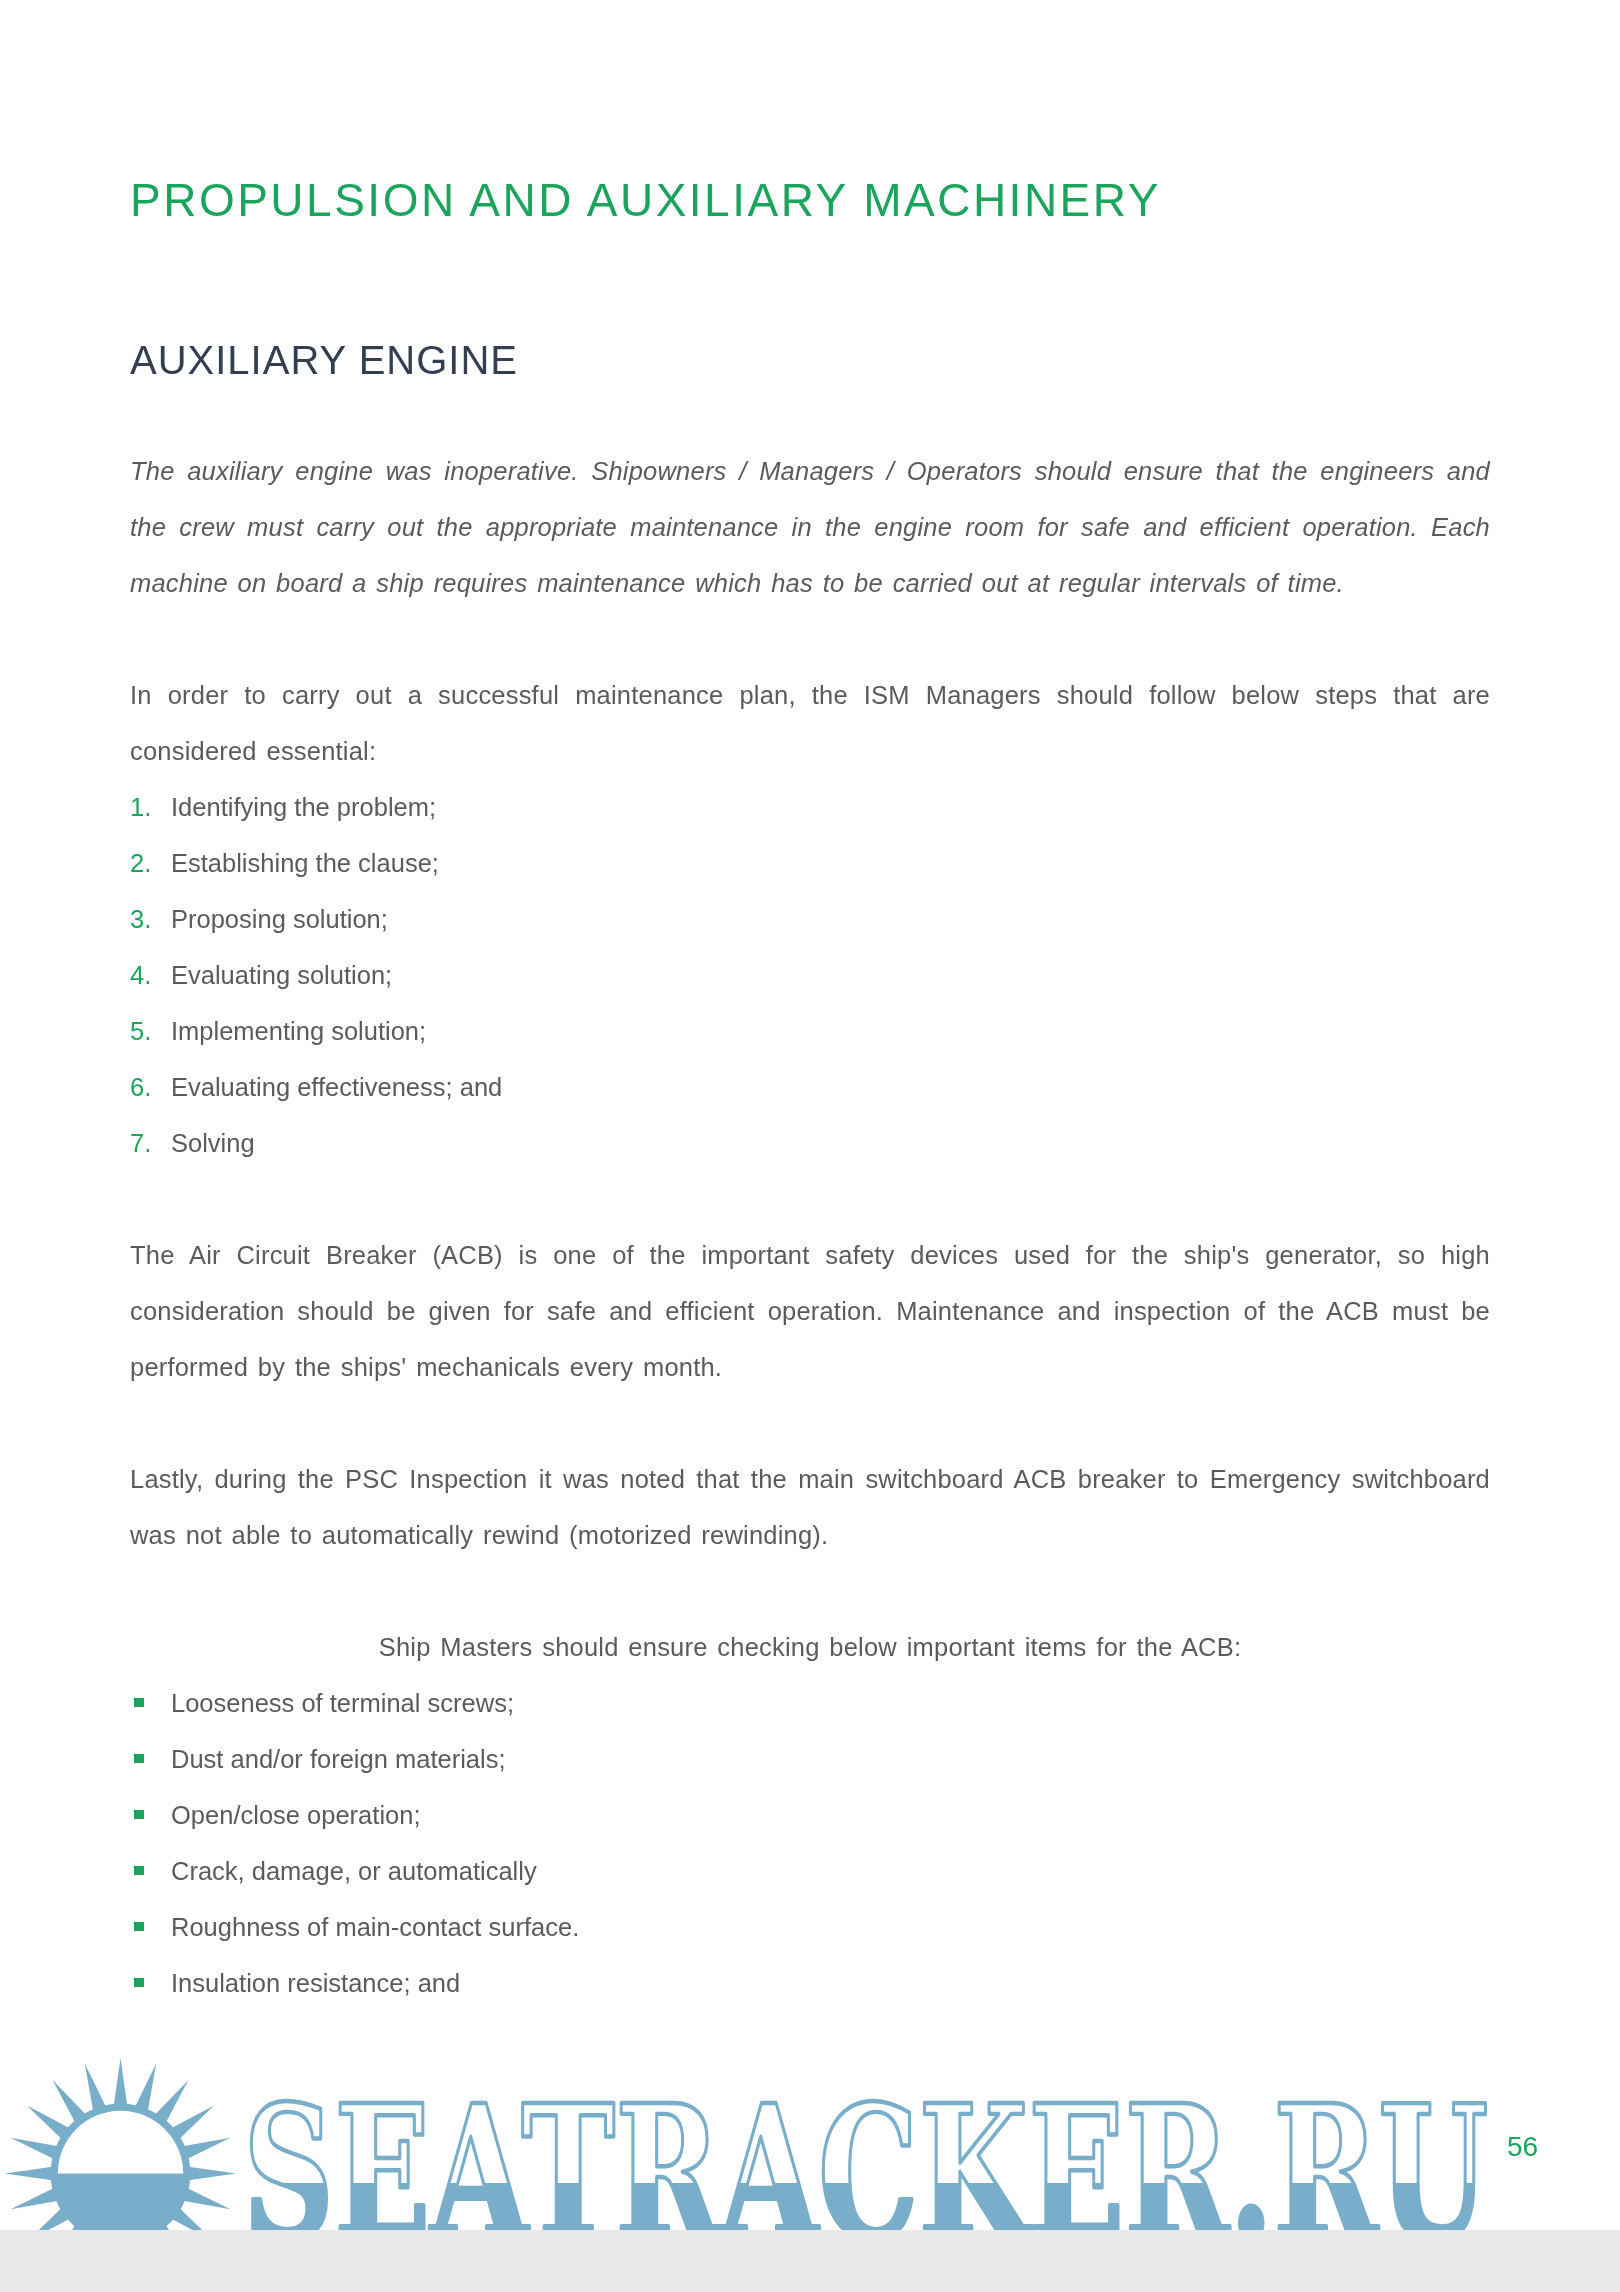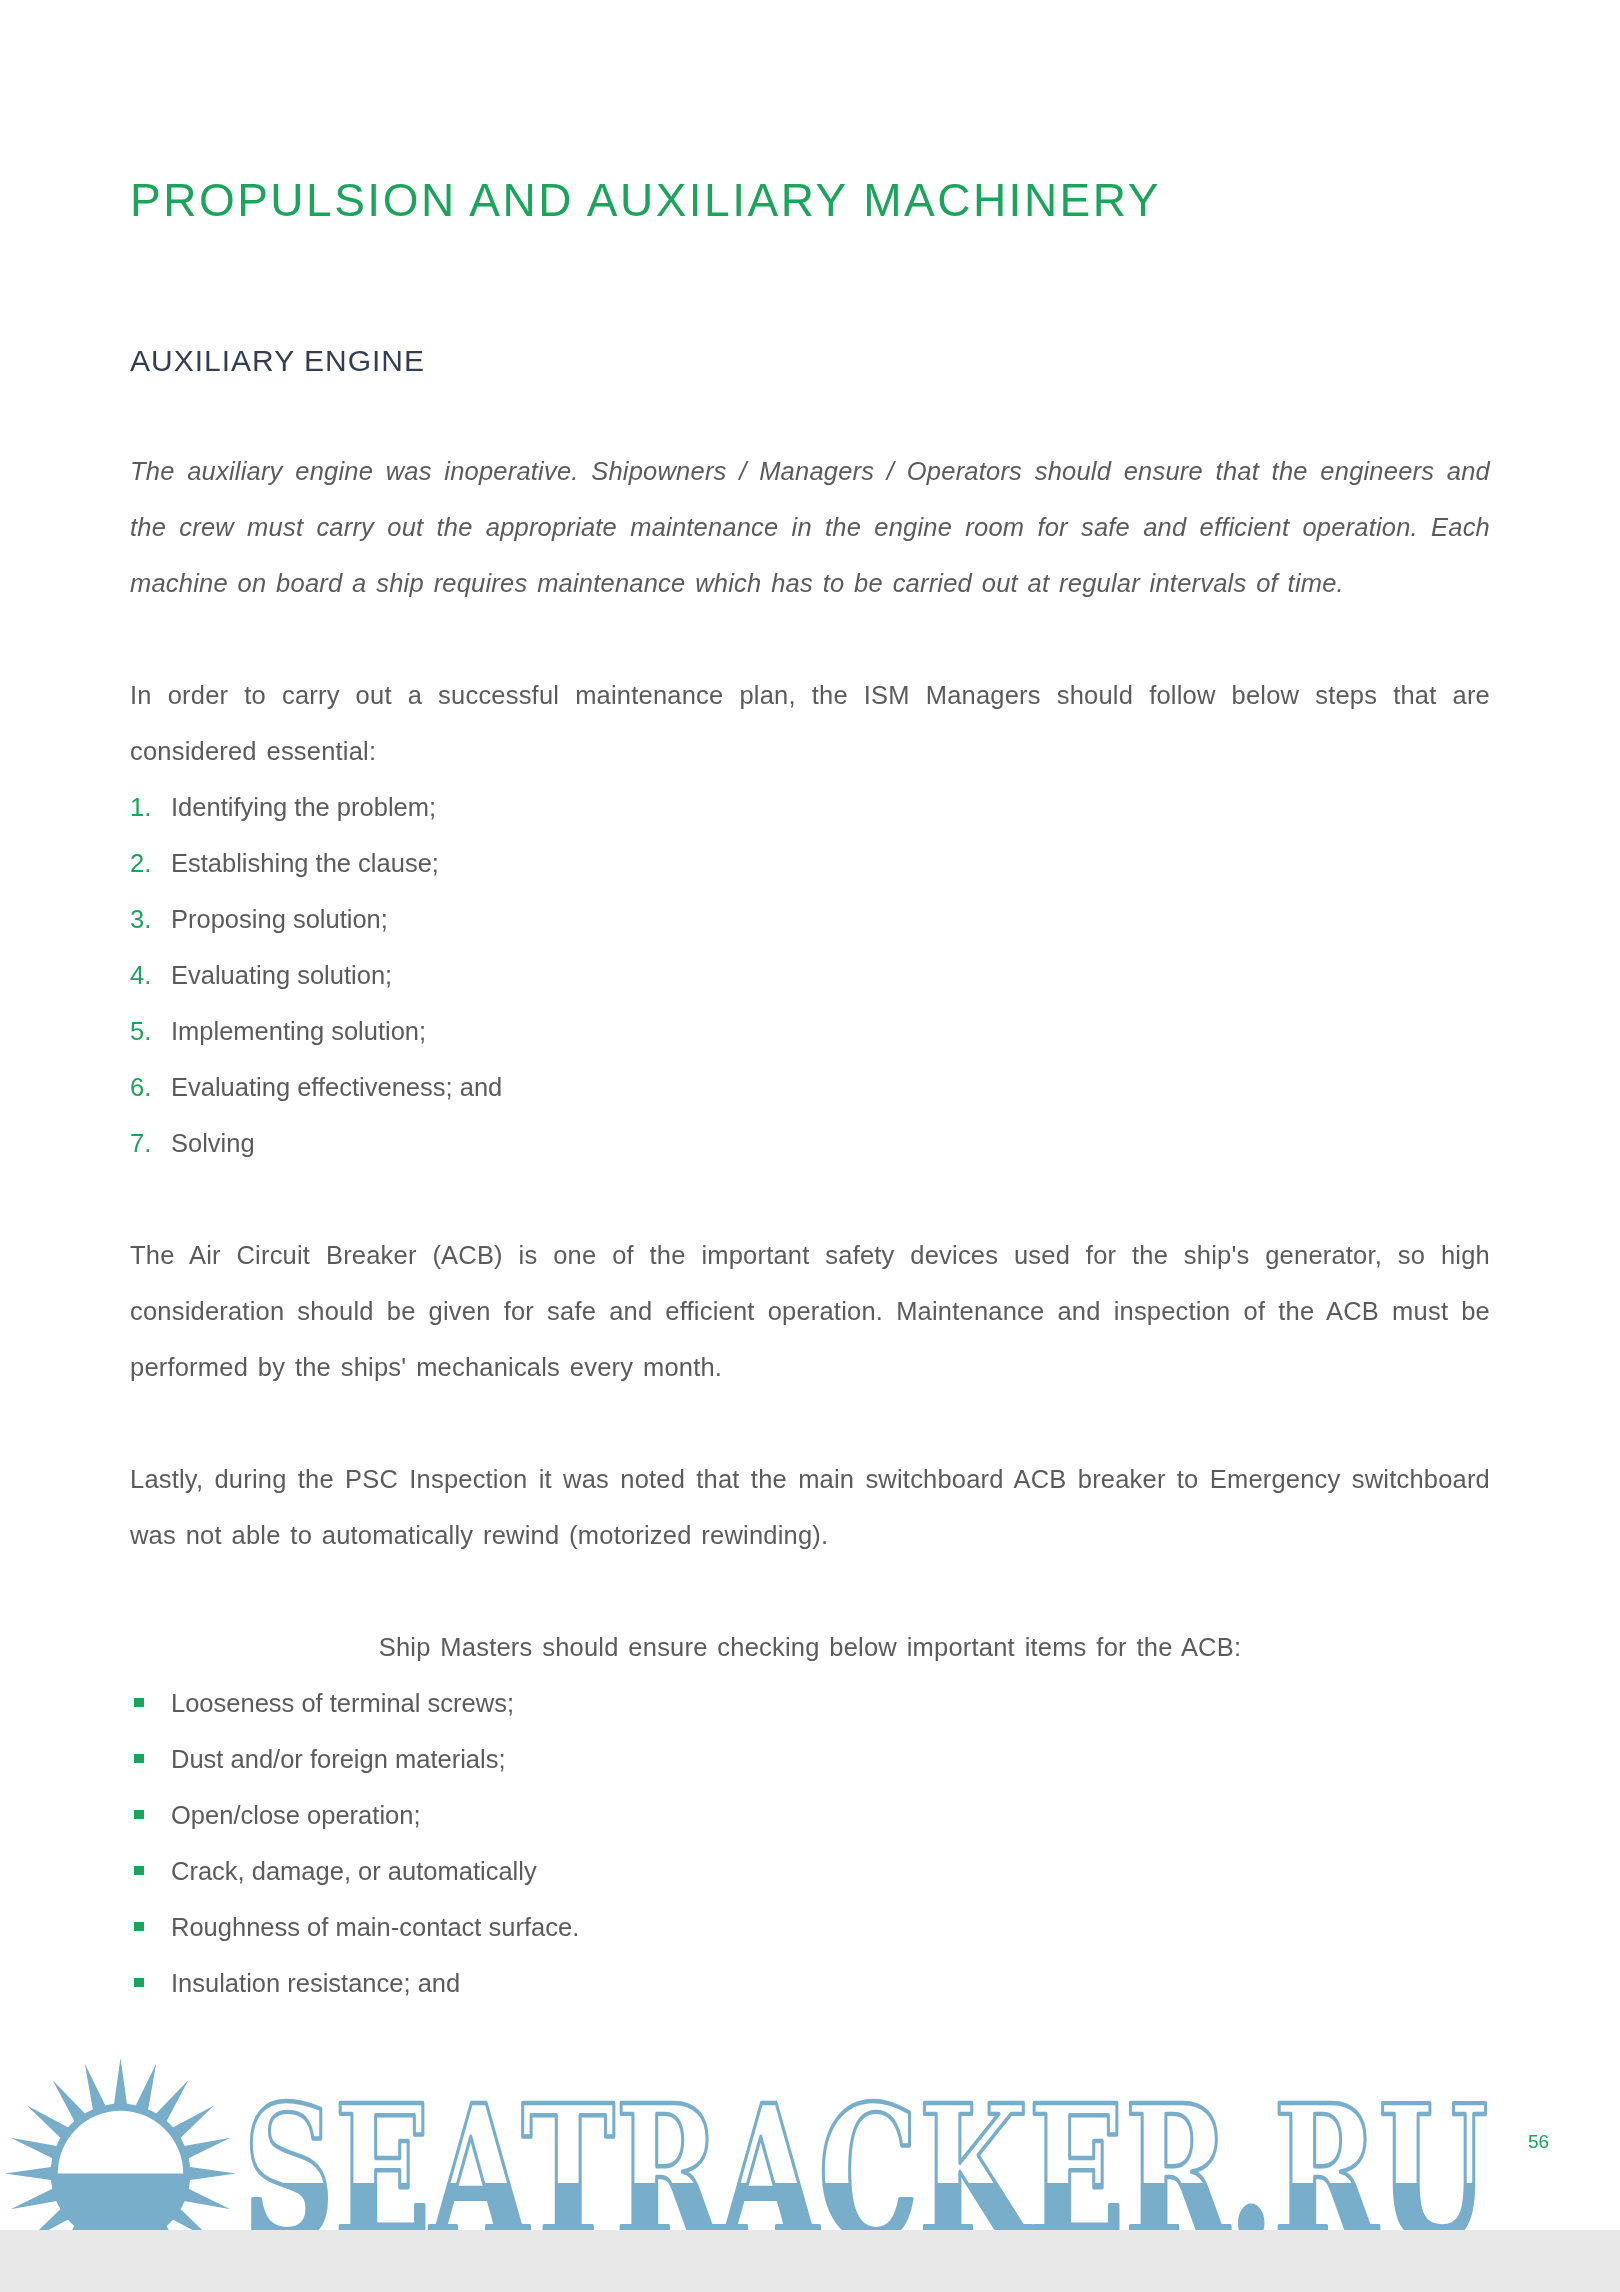--- a/index.html
+++ b/index.html
@@ -14,21 +14,21 @@
   .content { position:relative; z-index:1; padding:0 130px; }
 
   .doc-title {
     margin:173px 0 0;
     font-size:46px; line-height:55px;
     font-weight:400; letter-spacing:2.5px;
     color:#1BA45C;
   }
   .section-heading {
     margin:113px 0 0;
-    font-size:30px; line-height:39px;
+    font-size:40px; line-height:39px;
     font-weight:400; letter-spacing:1px;
     color:#333F50;
   }
   .body-p {
     margin:56px 0 0;
     font-size:25.5px; line-height:56px;
     color:#5B5B5B;
     text-align:justify;
     letter-spacing:0.2px; word-spacing:2.5px;
   }
@@ -48,22 +48,22 @@
   }
 
   .watermark {
     position:absolute; left:0; top:2049px; width:1620px; height:244px;
     z-index:0;
   }
   .sun-logo { position:absolute; left:3.9px; top:7.8px; }
   .wm-text-svg { position:absolute; left:243px; top:41px; overflow:visible; }
 
   .page-number {
-    position:absolute; left:1528px; top:2131px; z-index:2;
-    font-size:19px; color:#1BA45C;
+    position:absolute; left:1465px; top:2131px; z-index:2;
+    font-size:28px; color:#1BA45C;padding-left:42px;
   }
 </style>
 </head>
 <body>
 
 <div class="page">
   <div class="content">
 
     <h1 class="doc-title">PROPULSION AND AUXILIARY MACHINERY</h1>
 

